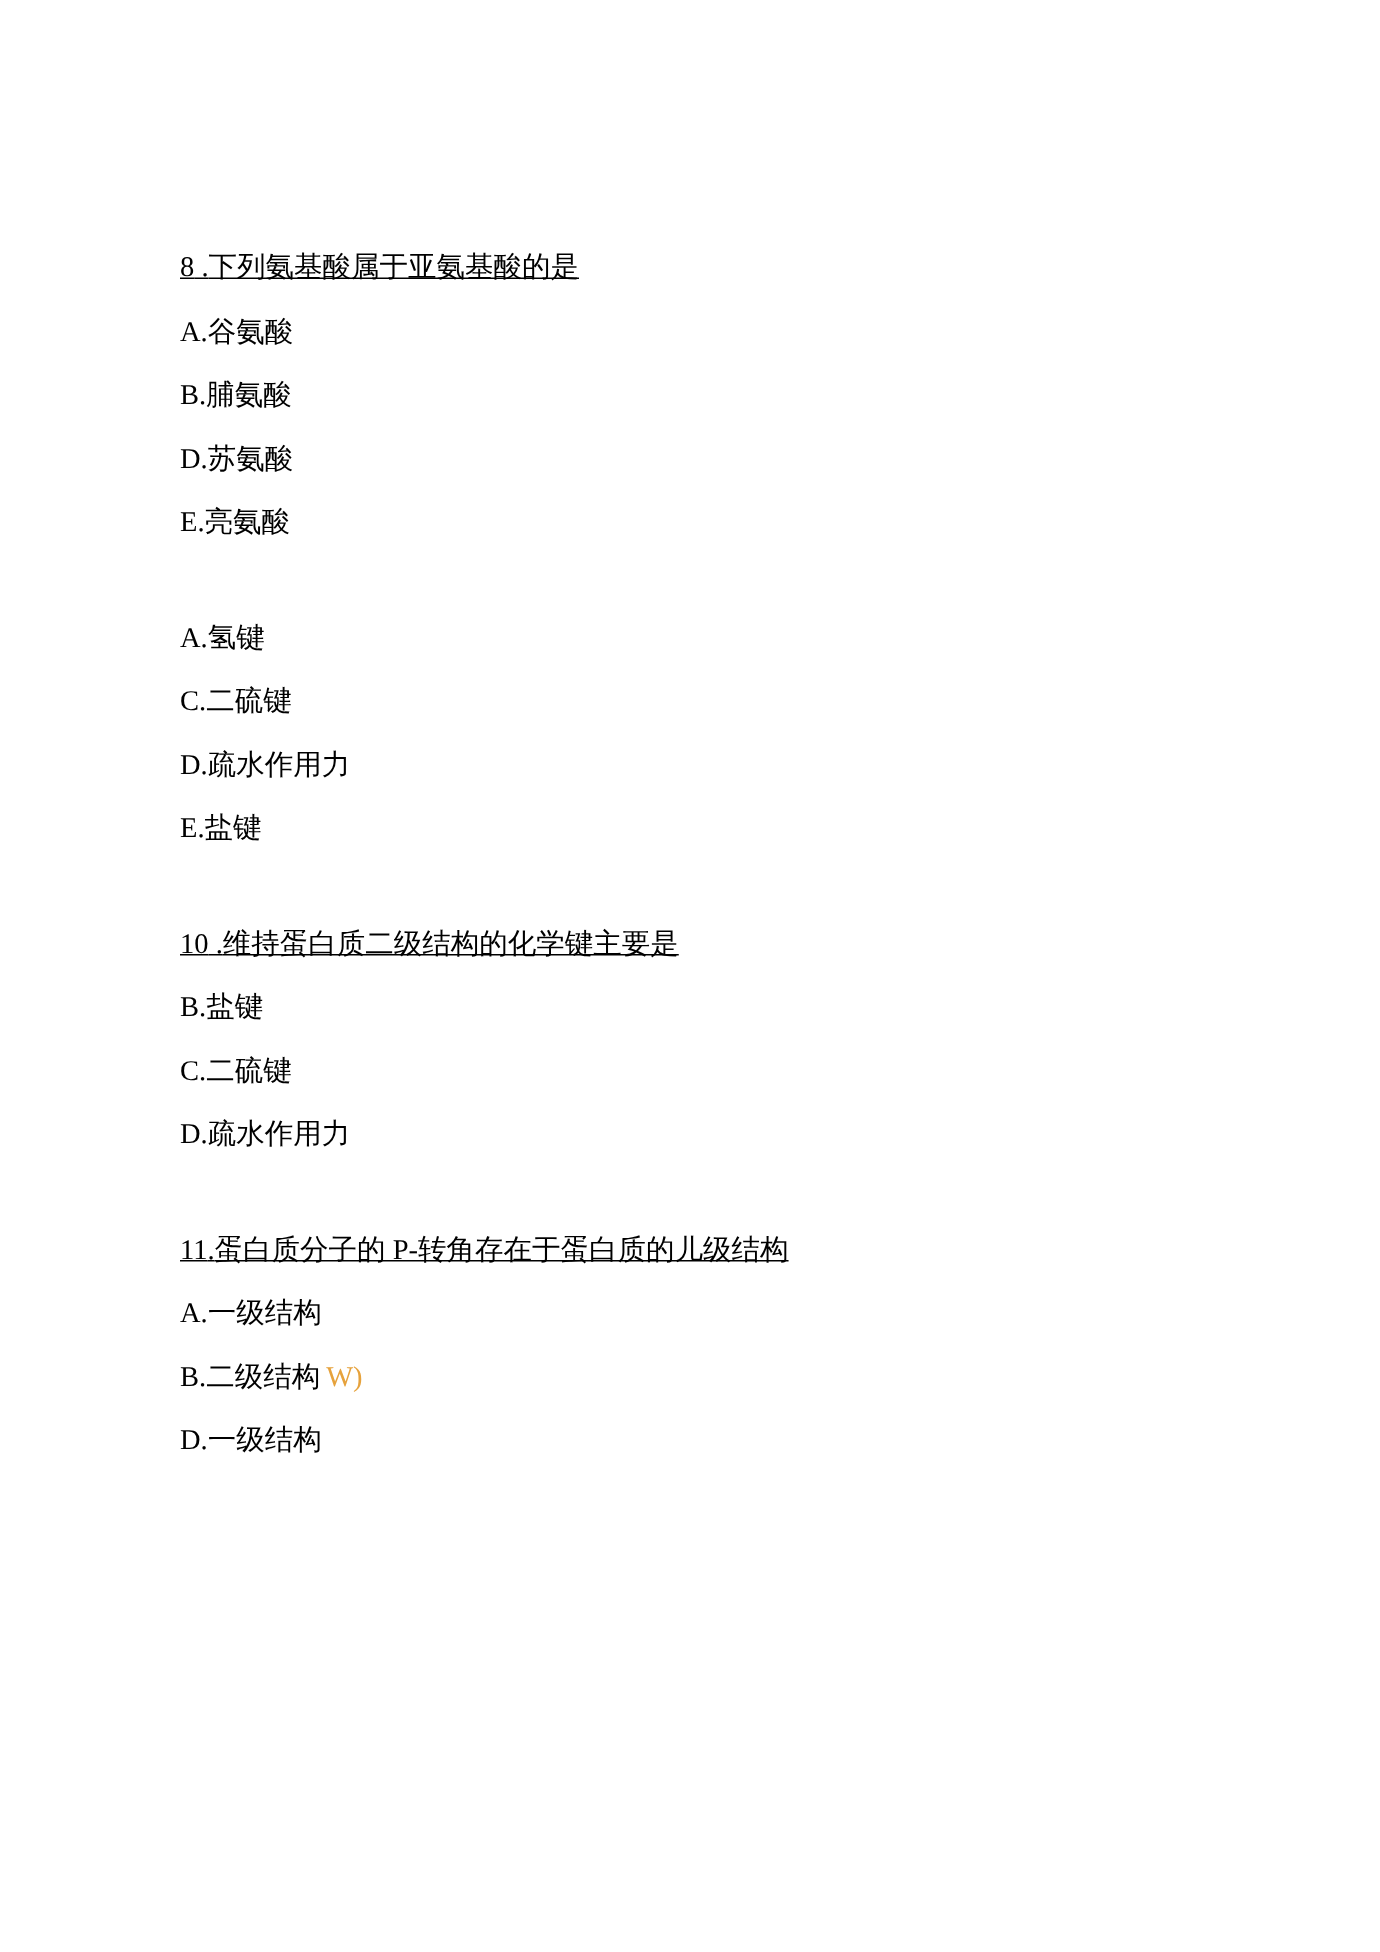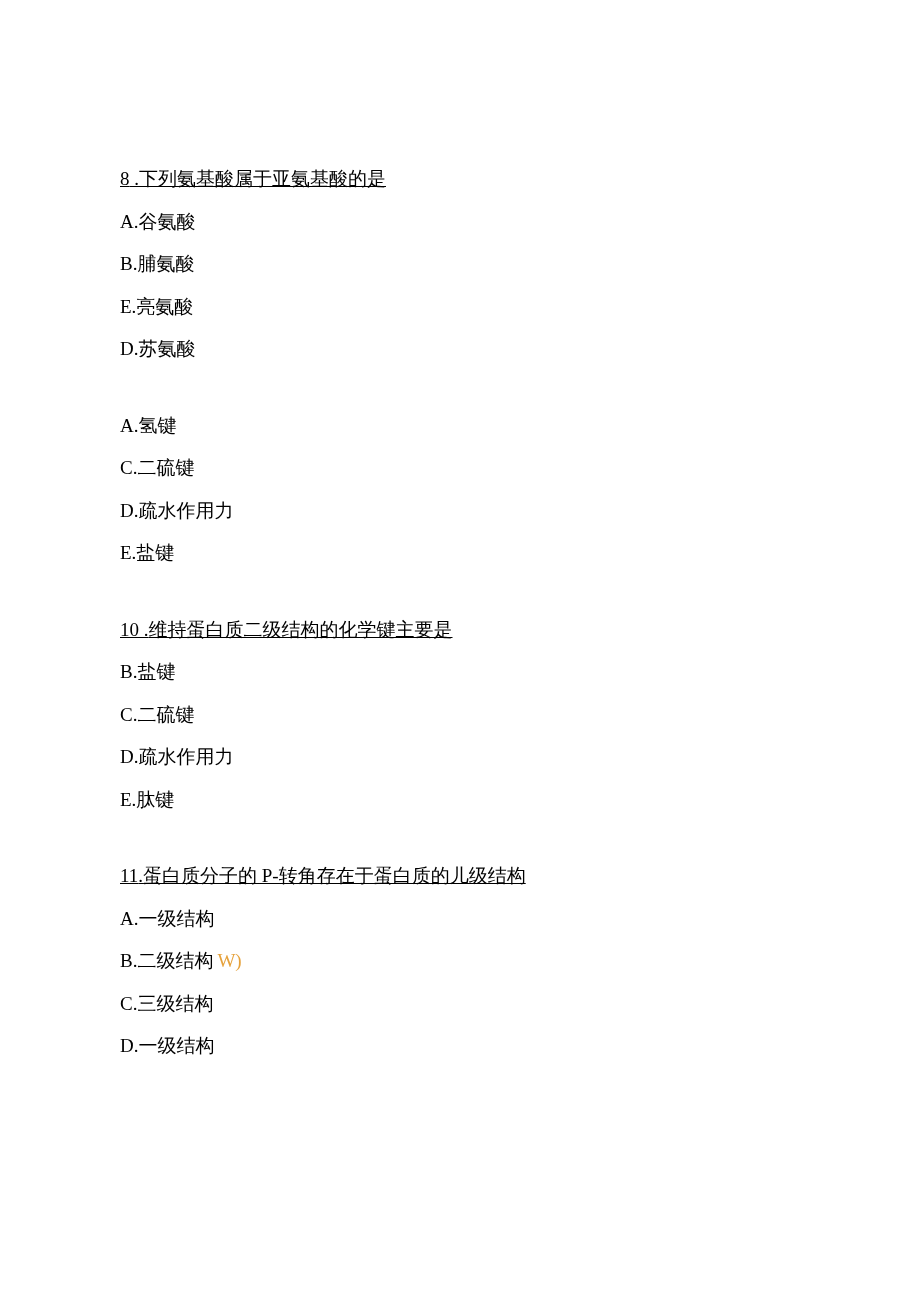--- a/index.html
+++ b/index.html
@@ -54,44 +54,42 @@
 <body>
 
 <div class="page">
 
   <div class="question">
     <div class="q-line">
       <span class="q-num">8</span><span class="q-sep"> .</span><span class="q-stem">下列氨基酸属于亚氨基酸的是</span>
     </div>
     <div class="option"><span class="opt-label">A</span><span class="opt-sep">.</span><span class="opt-text">谷氨酸</span></div>
     <div class="option"><span class="opt-label">B</span><span class="opt-sep">.</span><span class="opt-text">脯氨酸</span></div>
+    <div class="option"><span class="opt-label">D</span><span class="opt-sep">.</span><span class="opt-text">苏氨酸</span></div>
     <div class="option"><span class="opt-label">E</span><span class="opt-sep">.</span><span class="opt-text">亮氨酸</span></div>
-    <div class="option"><span class="opt-label">D</span><span class="opt-sep">.</span><span class="opt-text">苏氨酸</span></div>
   </div>
 
   <div class="question">
     <div class="option"><span class="opt-label">A</span><span class="opt-sep">.</span><span class="opt-text">氢键</span></div>
     <div class="option"><span class="opt-label">C</span><span class="opt-sep">.</span><span class="opt-text">二硫键</span></div>
     <div class="option"><span class="opt-label">D</span><span class="opt-sep">.</span><span class="opt-text">疏水作用力</span></div>
     <div class="option"><span class="opt-label">E</span><span class="opt-sep">.</span><span class="opt-text">盐键</span></div>
   </div>
 
   <div class="question">
     <div class="q-line">
       <span class="q-num">10</span><span class="q-sep"> .</span><span class="q-stem">维持蛋白质二级结构的化学键主要是</span>
     </div>
     <div class="option"><span class="opt-label">B</span><span class="opt-sep">.</span><span class="opt-text">盐键</span></div>
     <div class="option"><span class="opt-label">C</span><span class="opt-sep">.</span><span class="opt-text">二硫键</span></div>
     <div class="option"><span class="opt-label">D</span><span class="opt-sep">.</span><span class="opt-text">疏水作用力</span></div>
-    <div class="option"><span class="opt-label">E</span><span class="opt-sep">.</span><span class="opt-text">肽键</span></div>
   </div>
 
   <div class="question">
     <div class="q-line">
       <span class="q-num">11</span><span class="q-sep">.</span><span class="q-stem">蛋白质分子的 P-转角存在于蛋白质的儿级结构</span>
     </div>
     <div class="option"><span class="opt-label">A</span><span class="opt-sep">.</span><span class="opt-text">一级结构</span></div>
     <div class="option"><span class="opt-label">B</span><span class="opt-sep">.</span><span class="opt-text">二级结构</span><span class="annotation">W)</span></div>
-    <div class="option"><span class="opt-label">C</span><span class="opt-sep">.</span><span class="opt-text">三级结构</span></div>
     <div class="option"><span class="opt-label">D</span><span class="opt-sep">.</span><span class="opt-text">一级结构</span></div>
   </div>
 
 </div>
 
 </body></html>

